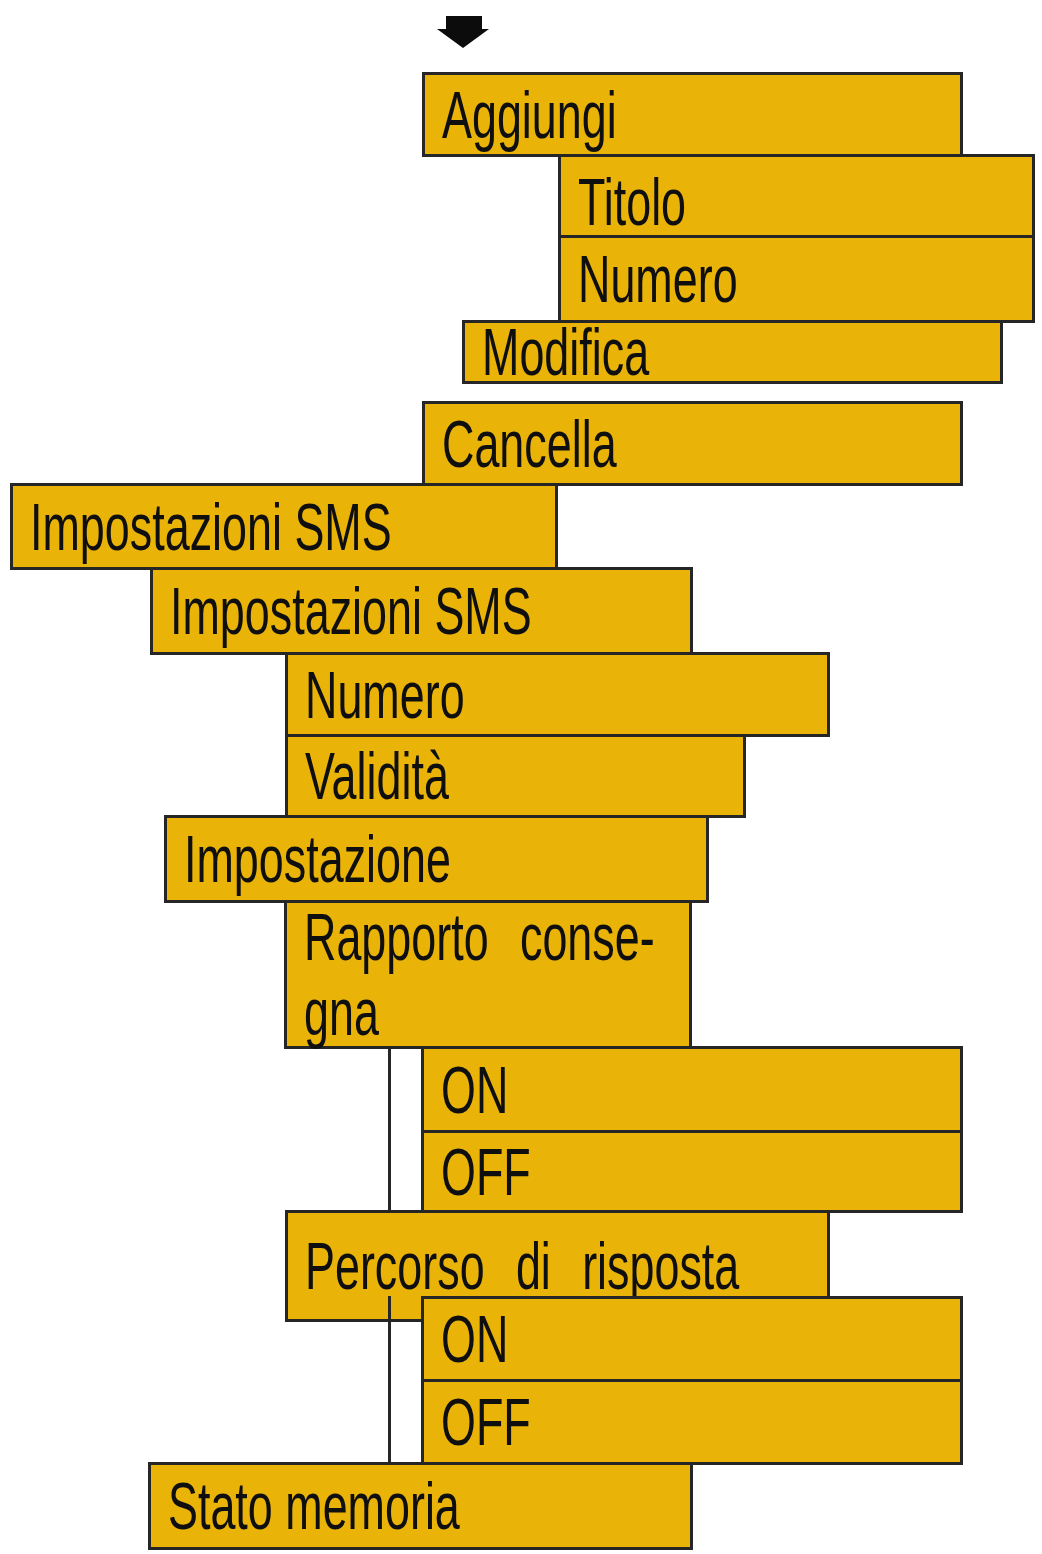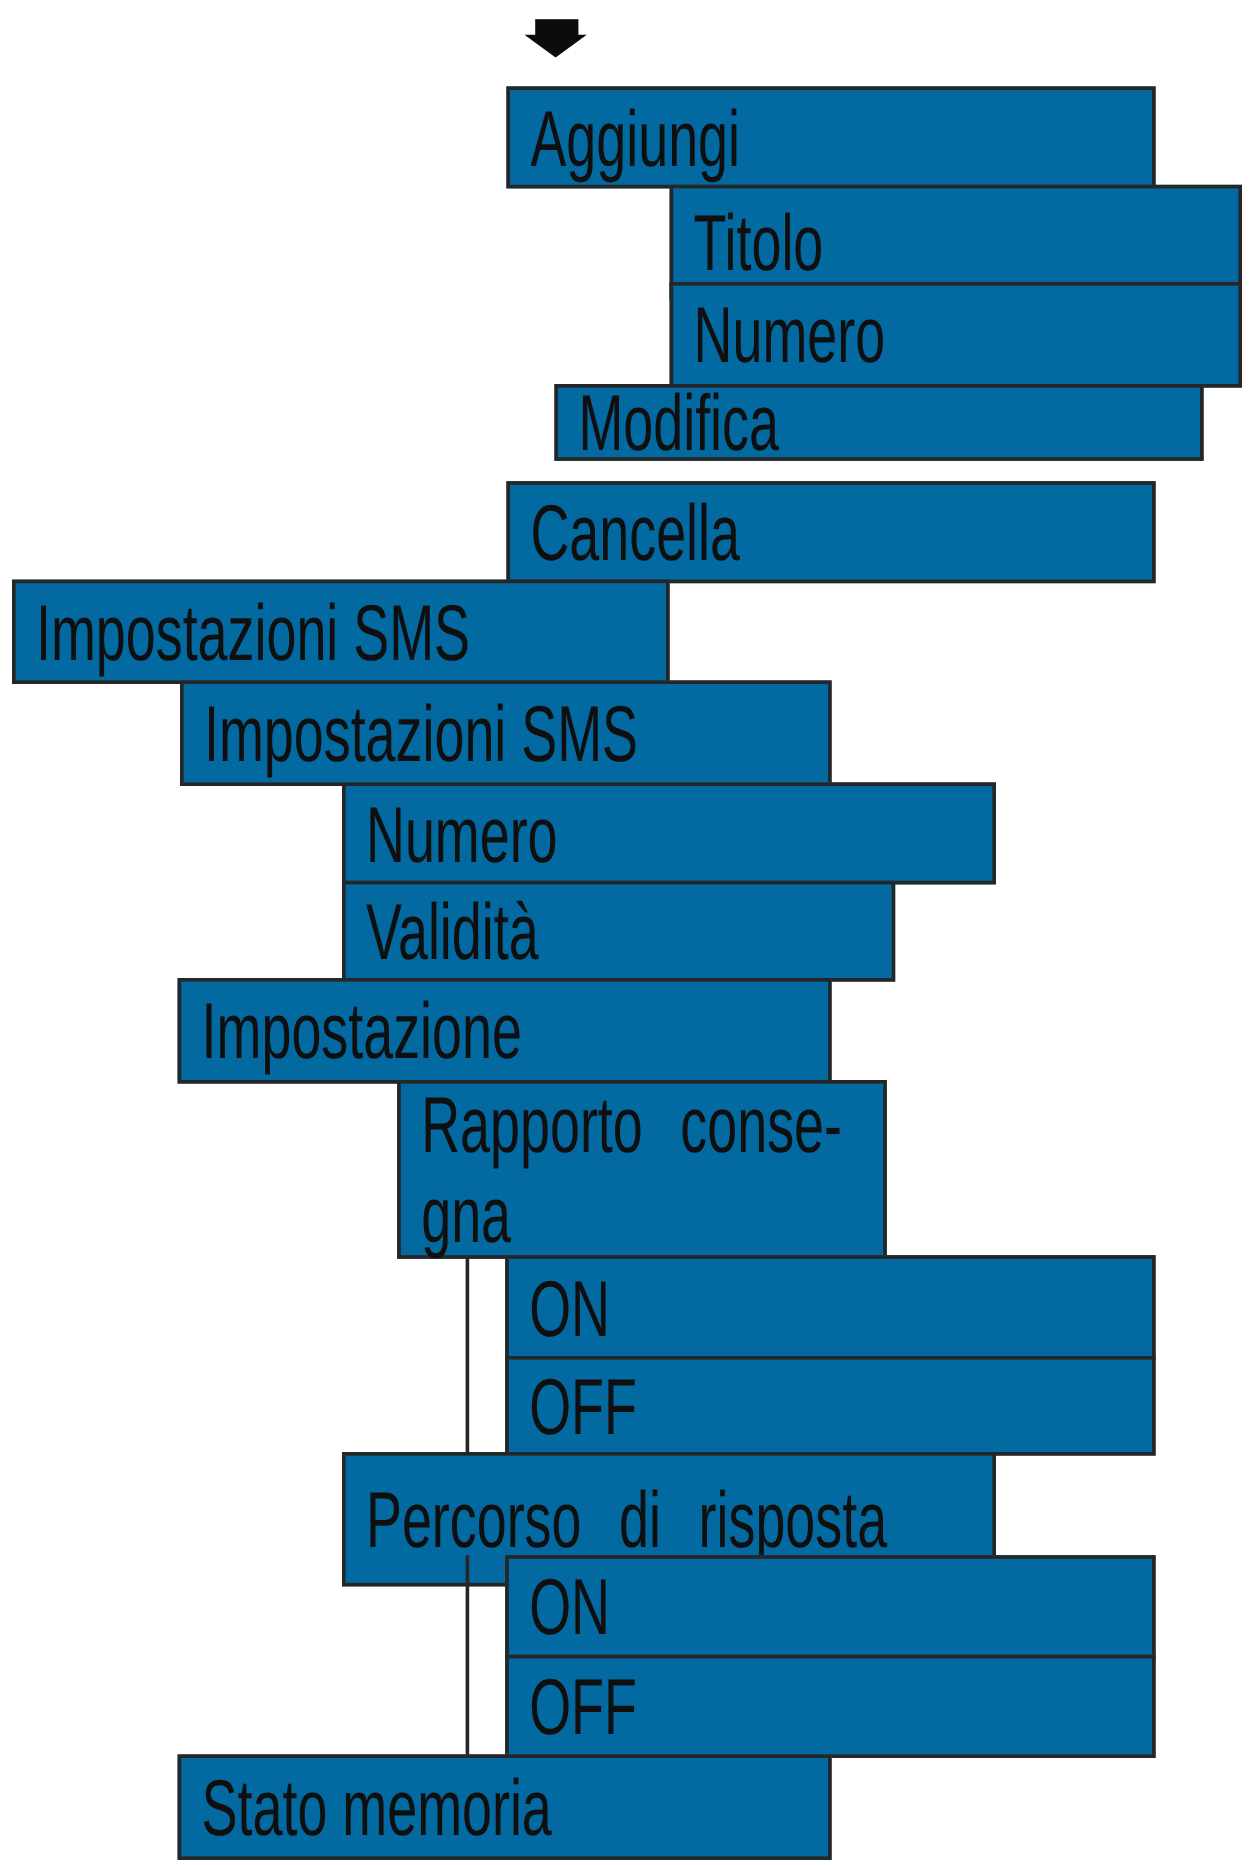--- a/index.html
+++ b/index.html
@@ -11,40 +11,39 @@
     position: relative;
     width: 1042px;
     height: 1554px;
     background: #ffffff;
     overflow: hidden;
     font-family: "Liberation Sans", "DejaVu Sans", sans-serif;
   }
   .box {
     position: absolute;
     box-sizing: border-box;
-    background: #0369a1;
+    background: #eab308;
     border: 3px solid #262626;
     display: flex;
     align-items: center;
     padding-left: 17px;
     color: #0f0f0f;
   }
   .box .lbl {
     font-size: 66px;
     line-height: 1;
     white-space: nowrap;
     transform: scaleX(0.68);
     transform-origin: left center;
     letter-spacing: 0;
   }
   .box.two-line {
     flex-direction: column;
     align-items: flex-start;
     justify-content: center;
-    margin-left: 47px;
   }
   .box.two-line .lbl {
     line-height: 1.13;
   }
   .wide-words .lbl { word-spacing: 0.42em; }
   .vline {
     position: absolute;
     width: 3px;
     background: #262626;
   }
@@ -95,21 +94,21 @@
     <span class="lbl">Impostazioni SMS</span>
   </div>
 
   <div class="box" style="left:285px; top:652px; width:545px; height:85px;">
     <span class="lbl">Numero</span>
   </div>
   <div class="box" style="left:285px; top:734px; width:461px; height:84px;">
     <span class="lbl">Validità</span>
   </div>
 
-  <div class="box" style="left:148px; top:815px; width:545px; height:88px;">
+  <div class="box" style="left:164px; top:815px; width:545px; height:88px;">
     <span class="lbl">Impostazione</span>
   </div>
 
   <div class="box two-line wide-words" style="left:284px; top:900px; width:408px; height:149px;">
     <span class="lbl">Rapporto conse-</span>
     <span class="lbl">gna</span>
   </div>
 
   <div class="vline" style="left:388px; top:1046px; height:167px;"></div>
 

